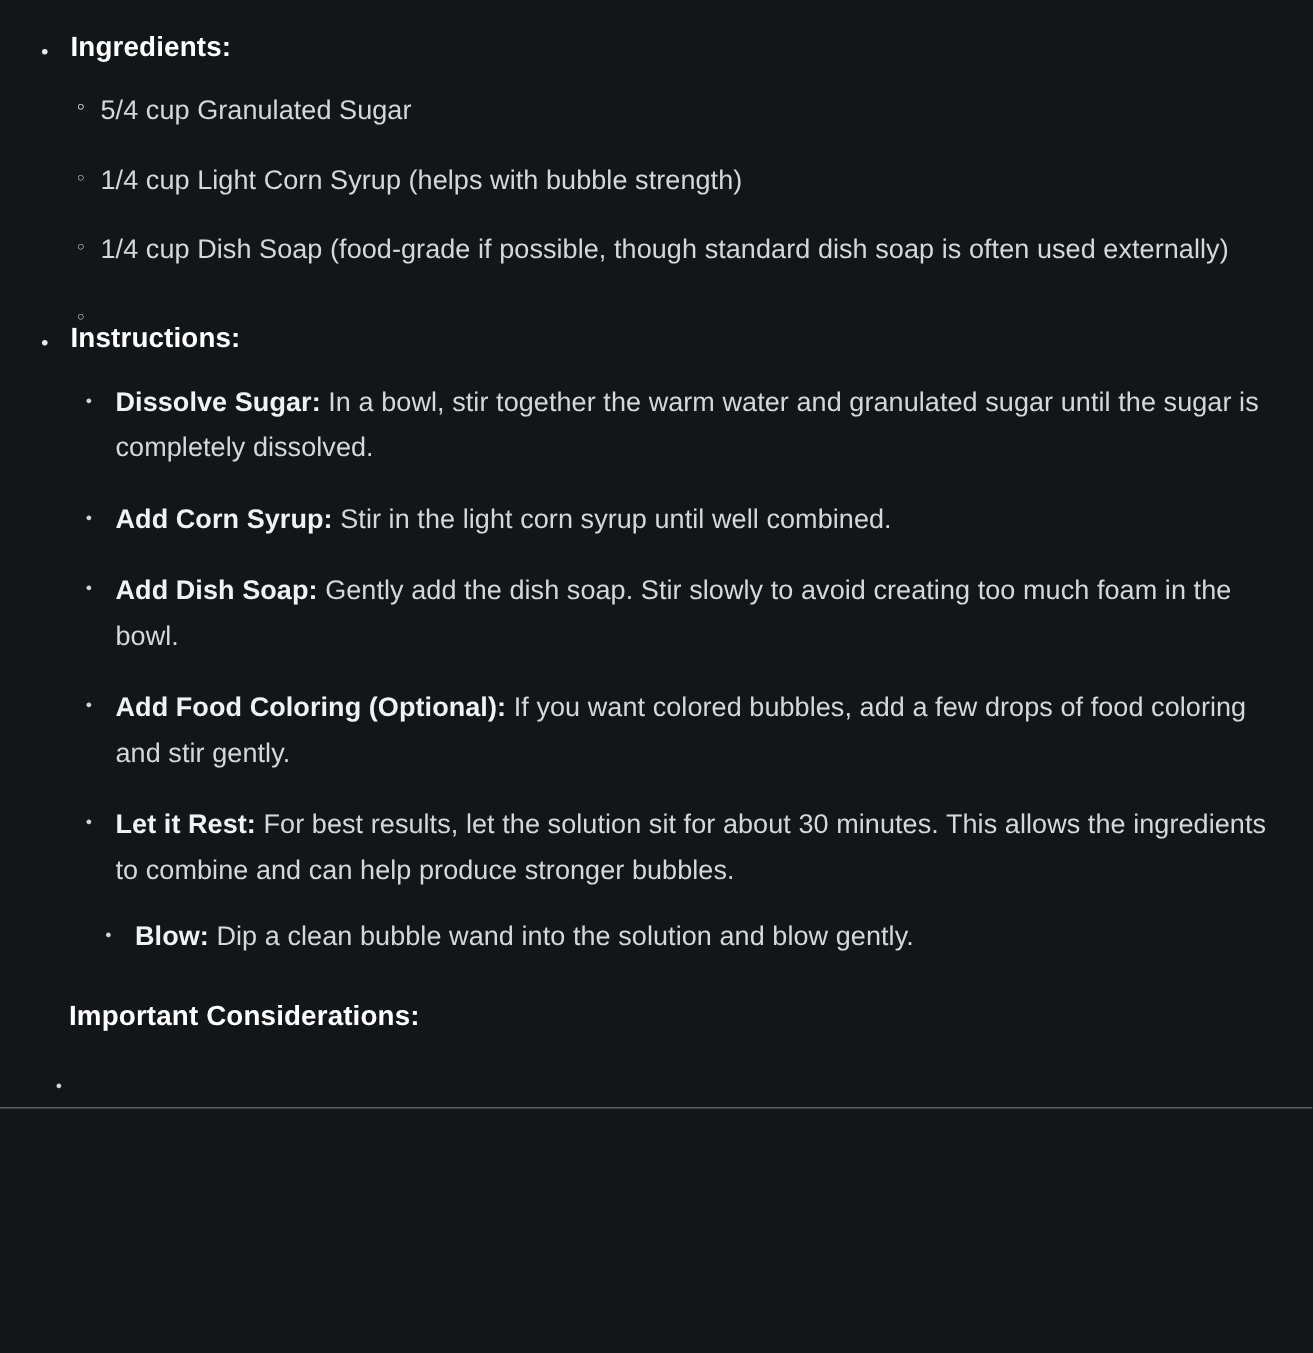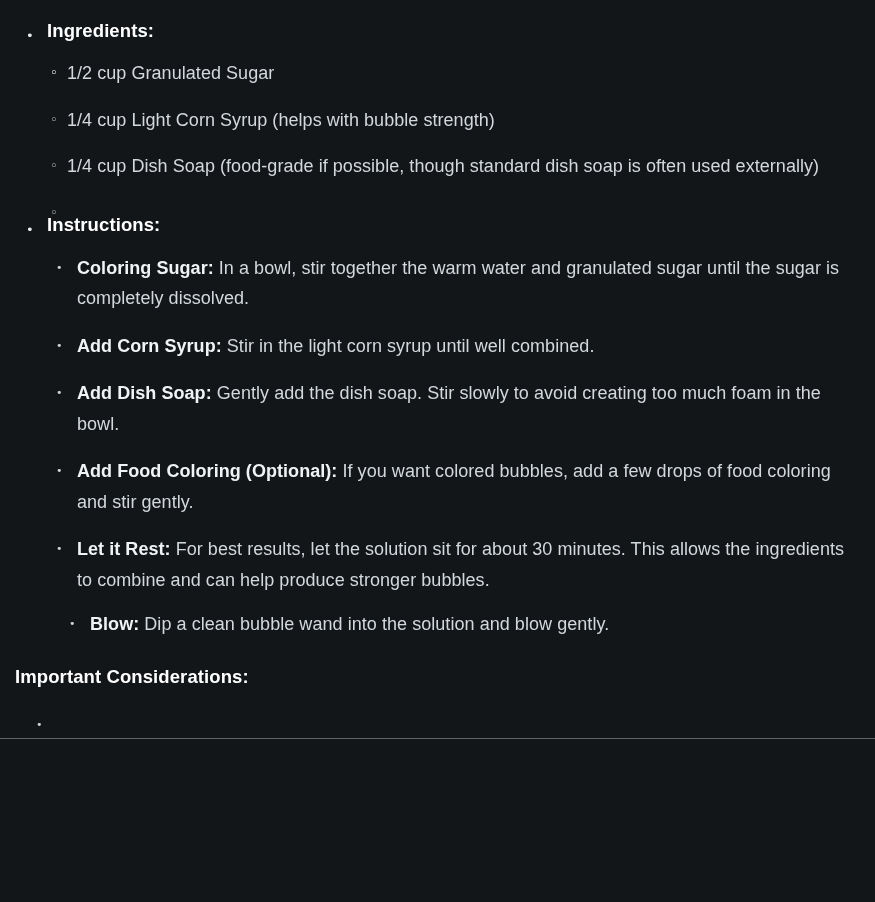--- a/index.html
+++ b/index.html
@@ -88,21 +88,21 @@
   #instructions-heading-row { padding-left: 47px; margin-top: 32px; }
   #instructions-heading-row .bullet { left: 26px; }
 
   .instruction-row { padding-left: 77px; padding-right: 30px; margin-top: 17px; }
   .instruction-row .bullet { left: 56px; }
 
   
   .instruction-row.shifted { padding-left: 90px; margin-top: 14px; }
   .instruction-row.shifted .bullet { left: 69px; }
 
-  #considerations-heading-row { padding-left: 15px; margin-top: 26px; }
+  #considerations-heading-row { padding-left: 46px; margin-top: 26px; }
 
   .consideration-row { padding-left: 59px; padding-right: 65px; margin-top: 22px; }
   .consideration-row .bullet { left: 36px; }
 
   
   .seam {
     position: absolute;
     left: 0;
     width: 875px;
     height: 1px;
@@ -122,21 +122,21 @@
       <span class="bullet bullet-lg">•</span>
       <span class="heading">Ingredients:</span>
     </div>
 
     <div class="row ingredient-row">
       <span class="bullet bullet-hollow">◦</span>
     </div>
 
     <div class="row ingredient-row">
       <span class="bullet bullet-hollow">◦</span>
-      <span class="item-text">1/2 cup Granulated Sugar</span>
+      <span class="item-text">5/4 cup Granulated Sugar</span>
     </div>
 
     <div class="row ingredient-row">
       <span class="bullet bullet-hollow">◦</span>
       <span class="item-text">1/4 cup Light Corn Syrup (helps with bubble strength)</span>
     </div>
 
     <div class="row ingredient-row">
       <span class="bullet bullet-hollow">◦</span>
       <span class="item-text">1/4 cup Dish Soap (food-grade if possible, though standard dish soap is often used externally)</span>
@@ -150,21 +150,21 @@
 
   <div class="lvl1">
 
     <div class="row" id="instructions-heading-row">
       <span class="bullet bullet-lg">•</span>
       <span class="heading">Instructions:</span>
     </div>
 
     <div class="row instruction-row">
       <span class="bullet bullet-sm">•</span>
-      <span class="item-text"><b>Coloring Sugar:</b> <span>In a bowl, stir together the warm water and granulated sugar until the sugar is completely dissolved.</span></span>
+      <span class="item-text"><b>Dissolve Sugar:</b> <span>In a bowl, stir together the warm water and granulated sugar until the sugar is completely dissolved.</span></span>
     </div>
 
     <div class="row instruction-row">
       <span class="bullet bullet-sm">•</span>
       <span class="item-text"><b>Add Corn Syrup:</b> <span>Stir in the light corn syrup until well combined.</span></span>
     </div>
 
     <div class="row instruction-row">
       <span class="bullet bullet-sm">•</span>
       <span class="item-text"><b>Add Dish Soap:</b> <span>Gently add the dish soap. Stir slowly to avoid creating too much foam in the bowl.</span></span>

